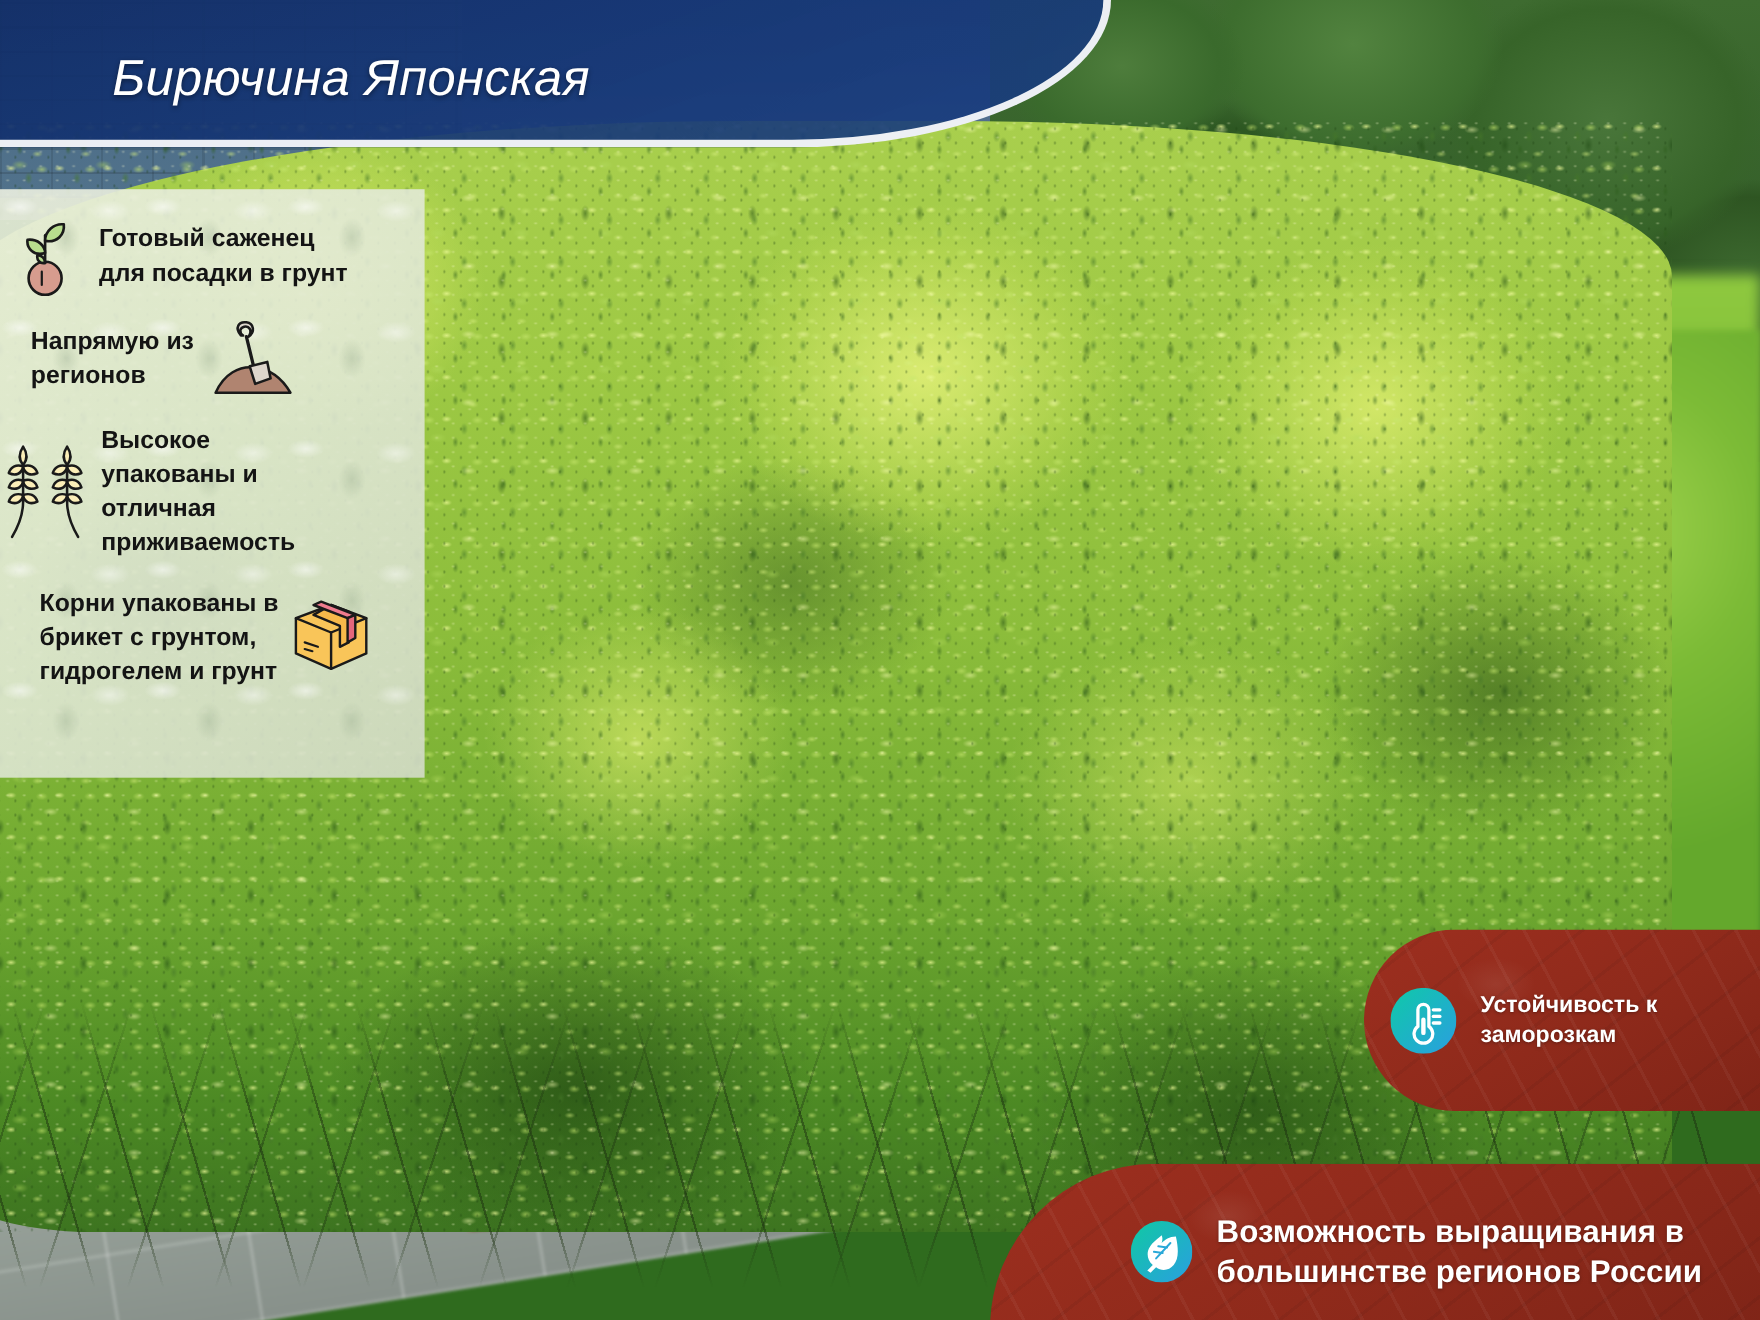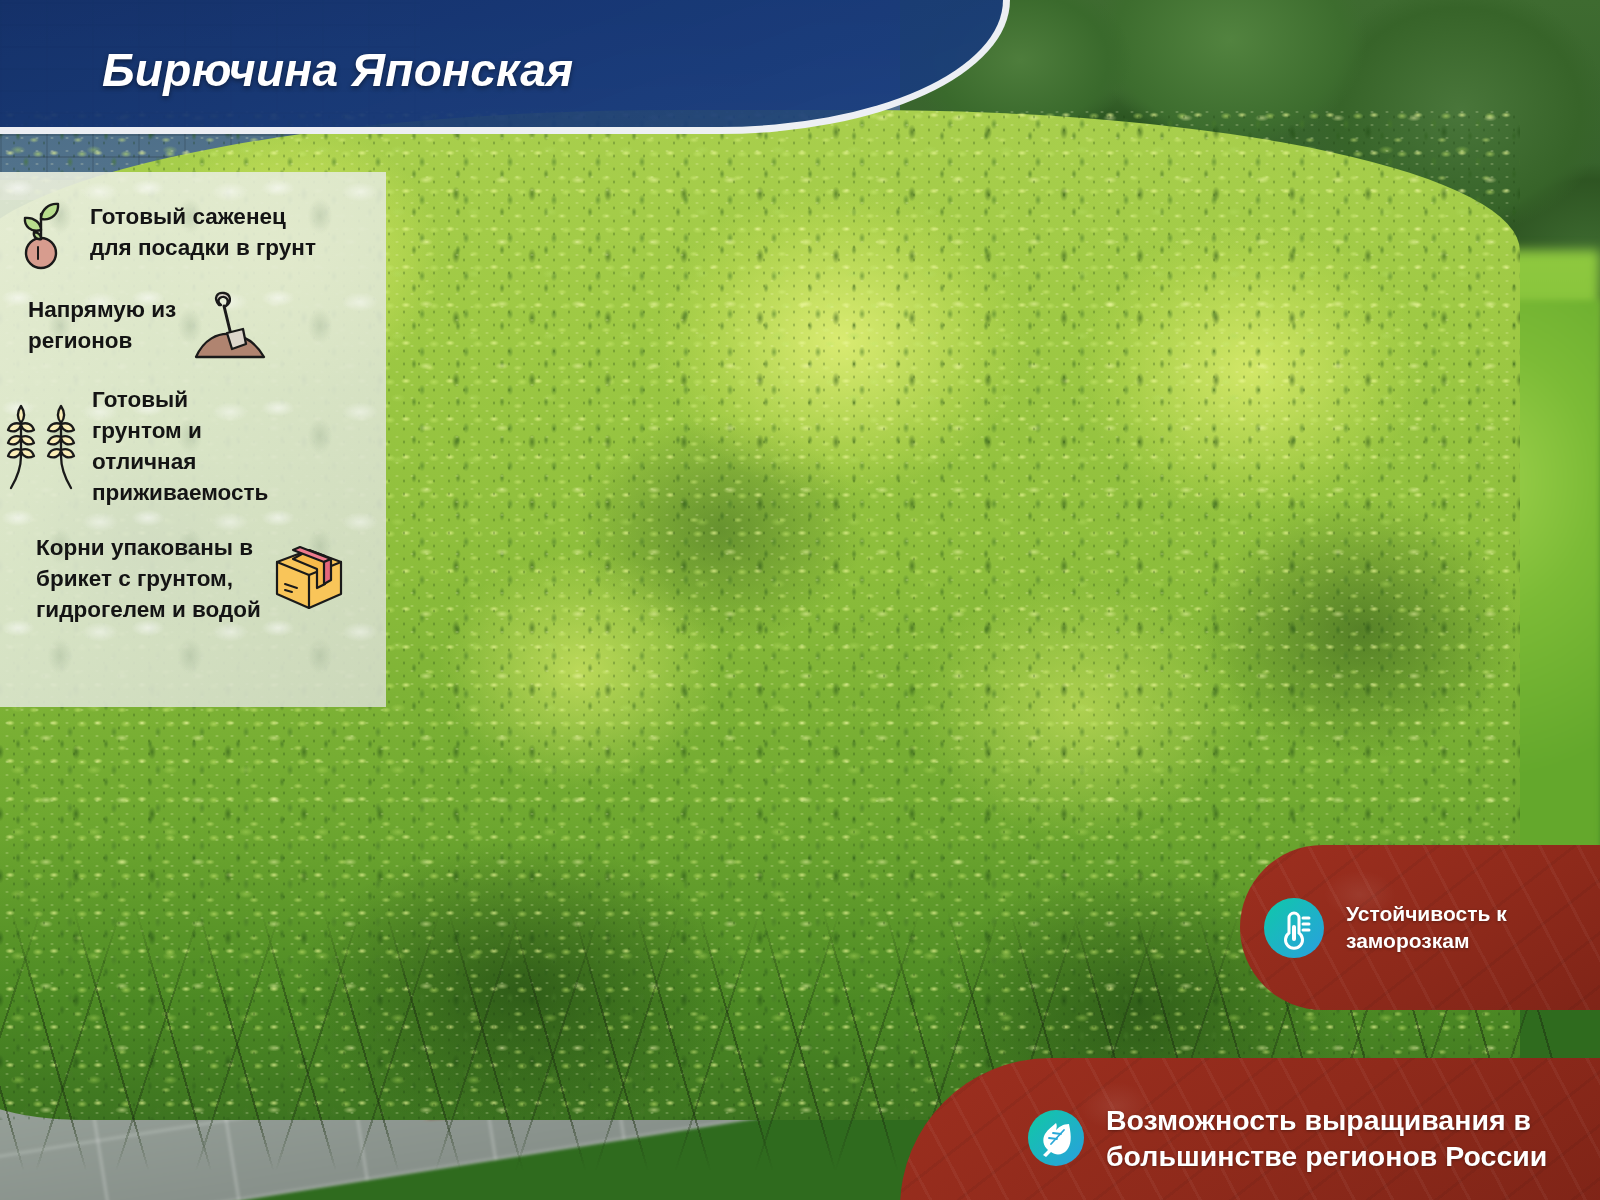--- a/index.html
+++ b/index.html
@@ -140,21 +140,21 @@
     position:absolute; left:0; top:0; width:1010px; height:134px;
     background:linear-gradient(160deg, rgba(17,45,103,.93) 0%, rgba(21,53,116,.93) 45%, rgba(26,62,128,.9) 100%);
     border-bottom-right-radius:290px 134px;
     border-bottom:7px solid rgba(255,255,255,.92);
     border-right:7px solid rgba(255,255,255,.92);
     border-top:0; border-left:0;
     overflow:hidden;
   }
   #header-title {
     position:absolute; left:102px; top:43px;
-    font-size:46px; font-weight:bold; font-style:italic;
+    font-size:46px; font-weight:normal; font-style:italic;
     color:#ffffff; letter-spacing:.3px;
     text-shadow:0 2px 5px rgba(0,0,0,.45);
     white-space:nowrap;
   }
 
   
   #features {
     position:absolute; left:0; top:172px; width:386px; height:535px;
     background:
       radial-gradient(ellipse 24px 12px at 18px 16px, rgba(255,255,255,.55) 0%, transparent 70%),
@@ -297,32 +297,32 @@
             <path d="M17 33 C23 31,28 33,30 39 C24 42,19 40,17 34 Z"></path>
             <path d="M17 46 C11 44,6 46,4 52 C10 55,15 53,17 47 Z"></path>
             <path d="M17 46 C23 44,28 46,30 52 C24 55,19 53,17 47 Z"></path>
             <path d="M17 19 L17 52" fill="none"></path>
             <path d="M17 52 C17 64,21 74,27 84" fill="none"></path>
           </g>
         </g>
       </svg>
     </span>
     <span class="f-text">
-      <span>Готовый</span><br>
-      <span>грунтом и</span><br>
+      <span>Высокое</span><br>
+      <span>упакованы и</span><br>
       <span>отличная</span><br>
       <span>приживаемость</span>
     </span>
   </div>
 
   <div class="feature" id="f4">
     <span class="f-text">
       <span>Корни упакованы в</span><br>
       <span>брикет с грунтом,</span><br>
-      <span>гидрогелем и водой</span>
+      <span>гидрогелем и грунт</span>
     </span>
     <span class="f-icon">
       <svg viewBox="0 0 84 74" width="84" height="74">
         <g stroke="#1a1a1a" stroke-width="2.2" stroke-linejoin="round" stroke-linecap="round">
           <path d="M42 8 L74 20 L74 52 L42 66 L10 52 L10 20 Z" fill="#f9c559"></path>
           <path d="M10 20 L42 33 L74 20" fill="none"></path>
           <path d="M42 33 L42 66" fill="none"></path>
           <path d="M42 8 L58 14 L58 42 L50 46 L50 27 L26 17 Z" fill="#f7b94a" stroke="none"></path>
           <path d="M42 8 L58 14 L58 42 L50 46 L50 27 L26 17 Z" fill="none"></path>
           <path d="M33 5 L64 17 L57 20 L26 8 Z" fill="#ef7c8e"></path>

